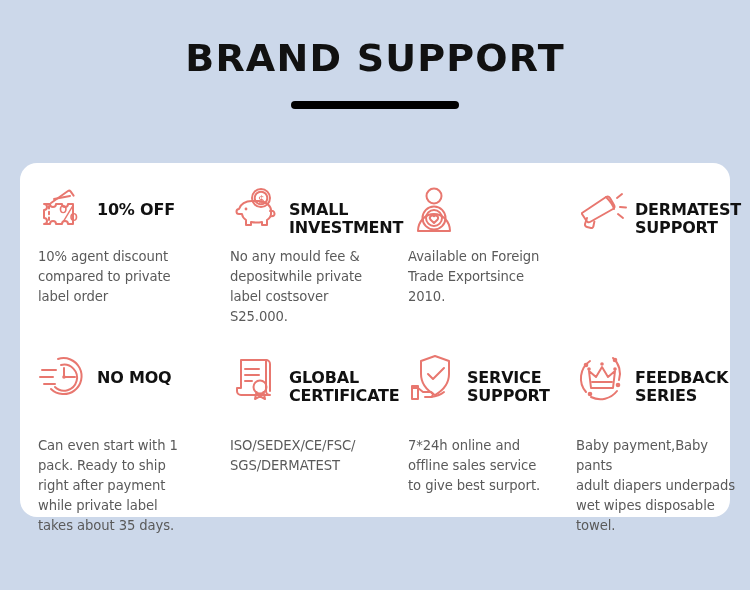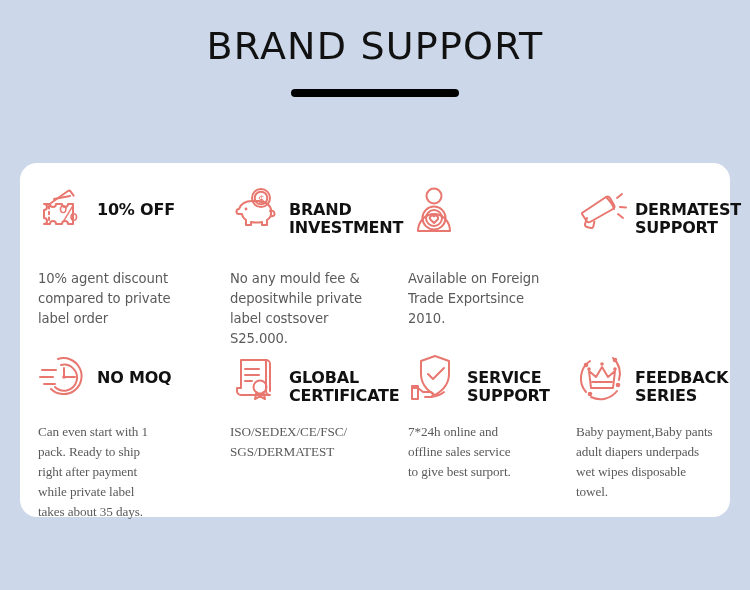--- a/index.html
+++ b/index.html
@@ -20,25 +20,25 @@
   }
 
   
   .header {
     padding-top: 26px;
     text-align: center;
   }
   .page-title {
     font-family: "DejaVu Sans", sans-serif;
     font-size: 38px;
-    font-weight: normal;
+    font-weight: bold;
     letter-spacing: 1.2px;
     color: #111111;
     line-height: 1.1;
-    margin: 0;
+    margin: 12px;
   }
   .title-rule {
     width: 168px;
     height: 8px;
     border-radius: 5px;
     background: #000000;
     margin: 21px auto 0 auto;
   }
 
   
@@ -99,31 +99,31 @@
     white-space: pre-line;
     align-self: flex-end;
     padding-bottom: 2px;
   }
   .feature.align-mid .feature-title {
     align-self: center;
     padding-bottom: 0;
   }
 
   .feature-body {
-    margin-top: 30px;
+    margin-top: 8px;
     font-family: "DejaVu Sans", sans-serif;
     font-size: 13.2px;
     line-height: 1.52;
     color: #5a5a5a;
     white-space: pre-line;
     letter-spacing: -0.1px;
   }
 
   
-  .row2 .feature-body { margin-top: 15px; font-family: Liberation Serif, serif; }
+  .row2 .feature-body { margin-top: 29px; }
 </style>
 </head>
 <body>
 
 <div class="page">
 
   <div class="header">
     <h1 class="page-title">BRAND SUPPORT</h1>
     <div class="title-rule"></div>
   </div>
@@ -154,21 +154,21 @@
           <span class="feature-icon">
             <svg viewBox="0 0 52 52" fill="none" stroke="#e8776f" stroke-width="2" stroke-linecap="round" stroke-linejoin="round">
               <path d="M9 25 a13 10 0 0 1 13-8 h7 a13 10 0 0 1 12 11 a11 9 0 0 1 -4 8 v5 h-5 v-3 a17 10 0 0 1 -11 0 v3 h-5 v-5 a12 9 0 0 1 -4 -6 h-3 a2.5 2.5 0 0 1 0-5 z"></path>
               <path d="M40 27 q4 -1 4.5 2.5 q.3 2.6 -3 2.8"></path>
               <circle cx="16" cy="25" r="1.4" fill="#e8776f" stroke="none"></circle>
               <circle cx="31" cy="14" r="9"></circle>
               <circle cx="31" cy="14" r="6.3"></circle>
               <text x="28" y="18.5" font-family="DejaVu Sans, sans-serif" font-size="10.5" fill="#e8776f" stroke="none">$</text>
             </svg>
           </span>
-          <span class="feature-title">BRAND
+          <span class="feature-title">SMALL
 INVESTMENT</span>
         </div>
         <div class="feature-body">No any mould fee &amp;
 depositwhile private
 label costsover
 S25.000.</div>
       </div>
 
       <div class="feature">
         <div class="feature-head">

